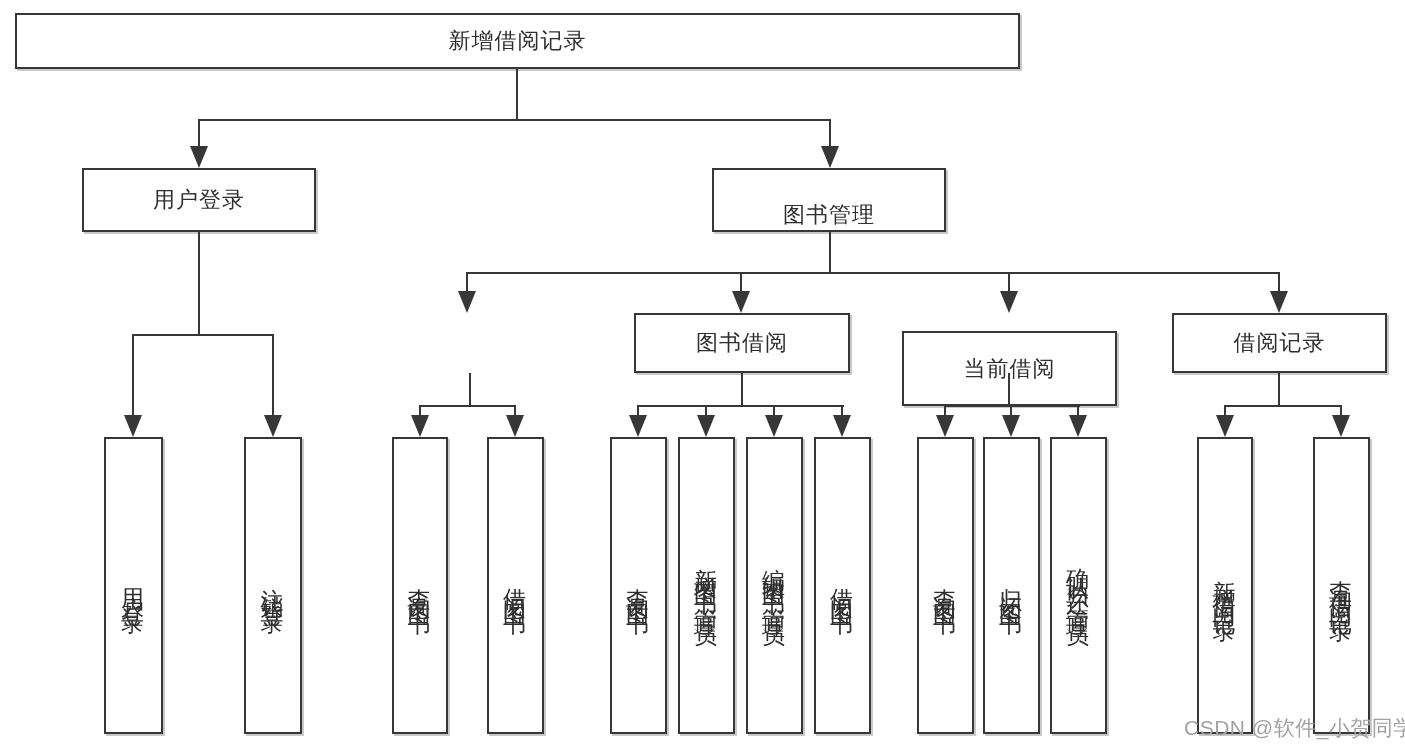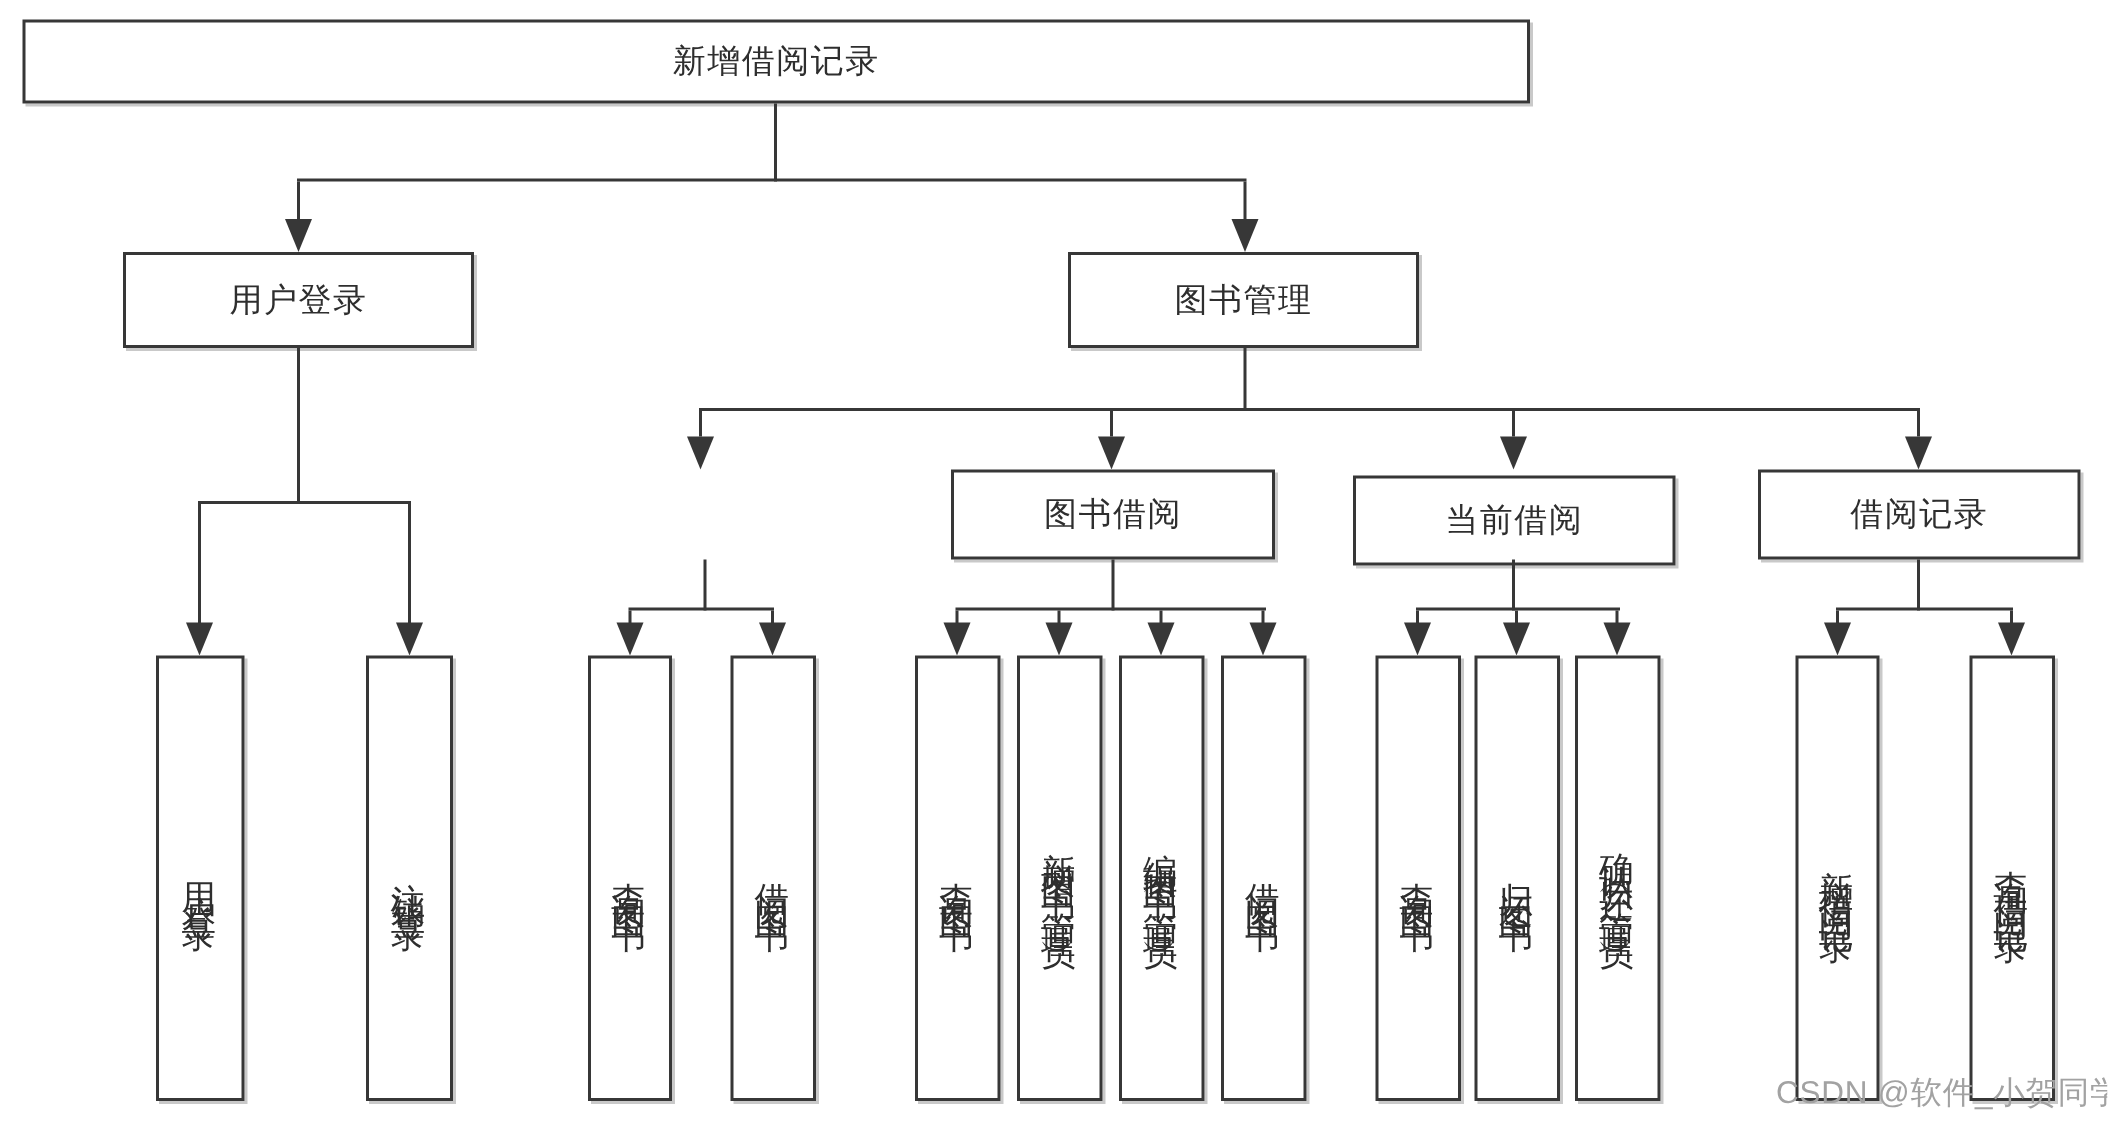--- a/index.html
+++ b/index.html
@@ -80,21 +80,21 @@
   <div class="vline" style="left:516px; top:69px; height:52px;"></div>
   <div class="hline" style="left:198px; top:119px; width:633px;"></div>
   <div class="vline" style="left:198px; top:121px; height:27px;"></div>
   <div class="vline" style="left:829px; top:121px; height:27px;"></div>
   <div class="arrow" style="left:190px; top:146px;"></div>
   <div class="arrow" style="left:821px; top:146px;"></div>
 
   <div class="box" style="left:82px; top:168px; width:234px; height:64px;">
     <span>用户登录</span>
   </div>
-  <div class="box" style="left:712px; top:168px; width:234px; height:64px;">
+  <div class="box" style="left:712px; top:168px; width:234px; height:64px;align-items:flex-end;">
     <span>图书管理</span>
   </div>
 
   <div class="vline" style="left:198px; top:232px; height:104px;"></div>
   <div class="hline" style="left:132px; top:334px; width:142px;"></div>
   <div class="vline" style="left:132px; top:336px; height:80px;"></div>
   <div class="vline" style="left:272px; top:336px; height:80px;"></div>
   <div class="arrow" style="left:124px; top:415px;"></div>
   <div class="arrow" style="left:264px; top:415px;"></div>
 
@@ -105,21 +105,21 @@
   <div class="vline" style="left:1008px; top:274px; height:17px;"></div>
   <div class="vline" style="left:1278px; top:274px; height:17px;"></div>
   <div class="arrow" style="left:458px; top:291px;"></div>
   <div class="arrow" style="left:732px; top:291px;"></div>
   <div class="arrow" style="left:1000px; top:291px;"></div>
   <div class="arrow" style="left:1270px; top:291px;"></div>
 
   <div class="box" style="left:634px; top:313px; width:216px; height:60px;">
     <span>图书借阅</span>
   </div>
-  <div class="box" style="left:902px; top:317px; width:215px; height:60px;">
+  <div class="box" style="left:902px; top:331px; width:215px; height:75px;">
     <span>当前借阅</span>
   </div>
   <div class="box" style="left:1172px; top:313px; width:215px; height:60px;">
     <span>借阅记录</span>
   </div>
 
   <div class="vline" style="left:469px; top:373px; height:34px;"></div>
   <div class="hline" style="left:419px; top:405px; width:97px;"></div>
   <div class="vline" style="left:419px; top:407px; height:9px;"></div>
   <div class="vline" style="left:514px; top:407px; height:9px;"></div>

